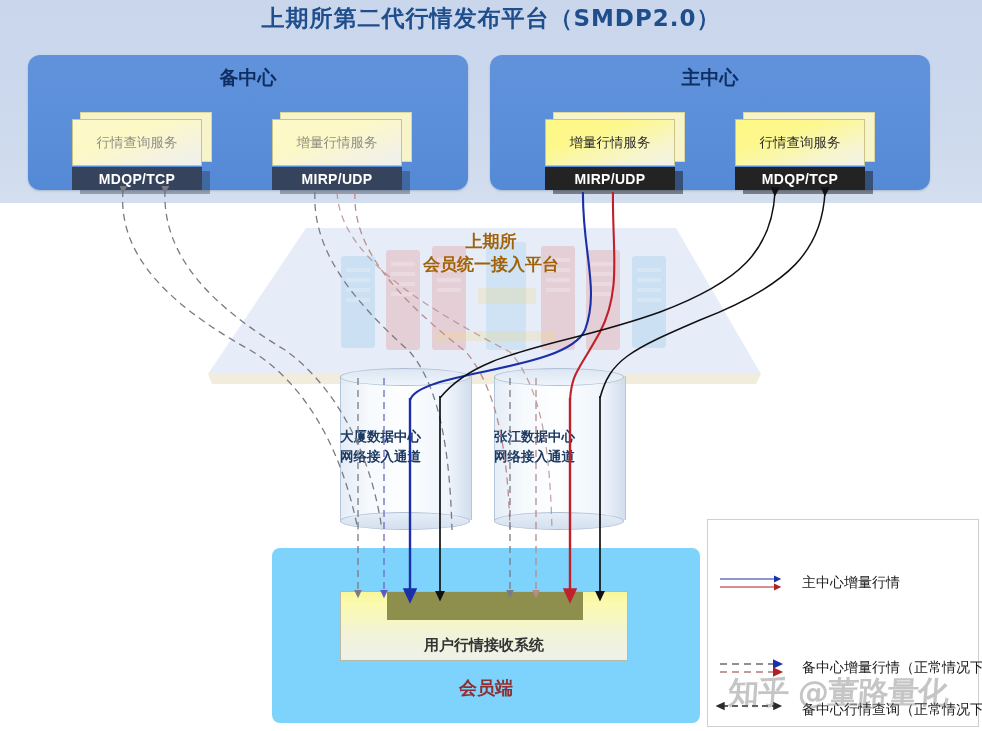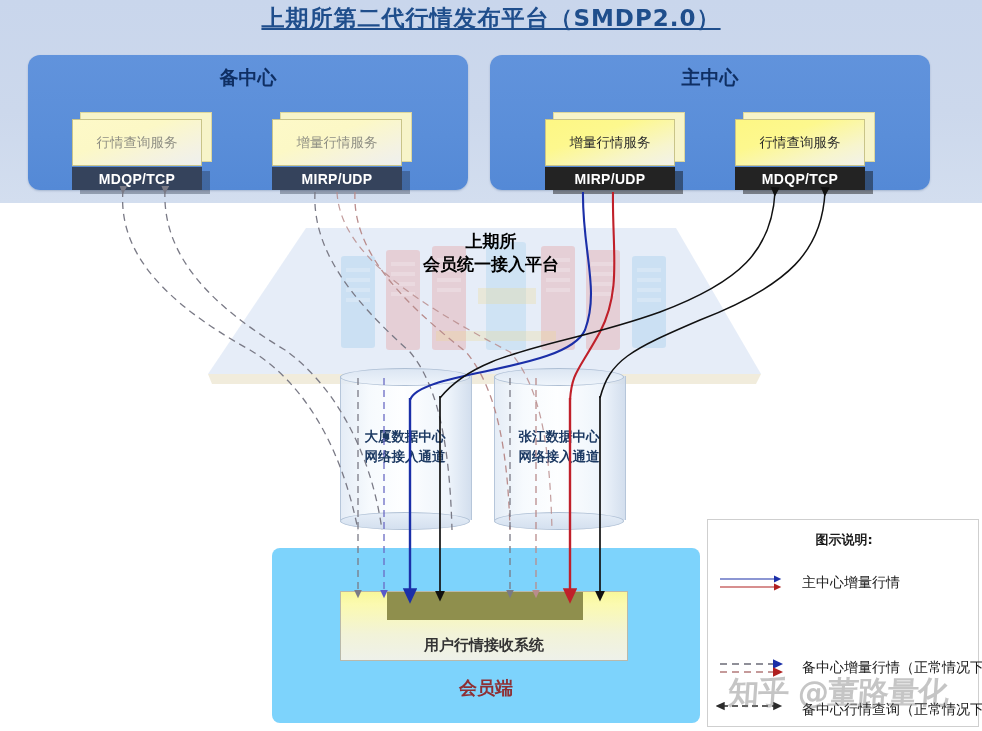--- a/index.html
+++ b/index.html
@@ -16,21 +16,20 @@
   .header-band{
     position:absolute;left:0;top:0;width:982px;height:203px;
     background:linear-gradient(180deg,#c9d6ec 0%,#ccd8ec 55%,#d3deef 100%);
   }
   .header-title{
     position:absolute;left:0;top:3px;width:982px;
     text-align:center;
     font-size:23px;font-weight:bold;color:#1f4e8c;
     letter-spacing:1px;
     font-family:"DejaVu Sans",sans-serif;
-    text-decoration:underline;
   }
 
   
   .center-box{
     position:absolute;top:55px;height:135px;
     background:linear-gradient(180deg,#6193dc 0%,#5a8ed9 60%,#5489d6 100%);
     border-radius:12px;
     box-shadow:0 1px 2px rgba(40,70,120,.25);
   }
   #box-backup{left:28px;width:440px;}
@@ -75,21 +74,21 @@
     background:linear-gradient(160deg,#fdf784 0%,#fdf88e 35%,#f7f5cd 75%,#f2f2ea 100%);
     color:#2c2c2c;
   }
   .main .proto{background:#232323;}
   .main .proto-shadow{background:rgba(10,10,10,.45);}
 
   
   #platform{position:absolute;left:186px;top:216px;width:610px;height:175px;}
   .plat-label{
     position:absolute;left:0;top:14px;width:610px;text-align:center;
-    font-size:17px;font-weight:bold;color:#000000;line-height:1.35;
+    font-size:17px;font-weight:bold;color:#a16207;line-height:1.35;
     font-family:"DejaVu Sans",sans-serif;
     white-space:pre-line;
     z-index:6;
   }
 
   
   .cyl{position:absolute;top:368px;width:130px;height:160px;z-index:4;}
   #cyl-left{left:340px;}
   #cyl-right{left:494px;}
   .cyl .body{
@@ -103,21 +102,21 @@
     background:linear-gradient(180deg,#dce6f3 0%,#eef4fb 100%);
     border:1px solid #aebfd4;box-sizing:border-box;
   }
   .cyl .bot{
     position:absolute;left:0;top:144px;width:130px;height:18px;
     border-radius:50%;
     background:linear-gradient(180deg,#e6eef8 0%,#d4e0ef 100%);
     border:1px solid #aebfd4;box-sizing:border-box;
   }
   .cyl .lbl{
-    position:absolute;left:0;top:58px;width:130px;text-align:center;
+    position:absolute;left:0;top:58px;width:130px;
     font-size:13.5px;font-weight:bold;color:#1d3a63;line-height:1.5;
     font-family:"DejaVu Sans",sans-serif;white-space:pre-line;z-index:3;
   }
 
   
   #member-area{
     position:absolute;left:272px;top:548px;width:428px;height:175px;
     background:#7dd3fc;border-radius:8px;
   }
   #client-box{
@@ -336,21 +335,20 @@
   </div>
 
   <div id="member-area">
     <div id="client-box"></div>
     <div id="client-band"></div>
     <div id="client-label">用户行情接收系统</div>
     <div id="member-label">会员端</div>
   </div>
 
   <div id="legend">
-    <div id="legend-title">图示说明:</div>
 
     <div class="lg-row" style="top:48px;">
       <div class="lg-sym">
         <svg width="80" height="30" viewBox="0 0 80 30">
           <defs>
             <marker id="lg-b" markerWidth="7" markerHeight="7" refX="2" refY="3" orient="auto">
               <path d="M0,0 L6.4,3 L0,6 z" fill="#1b2fa8"></path>
             </marker>
             <marker id="lg-r" markerWidth="7" markerHeight="7" refX="2" refY="3" orient="auto">
               <path d="M0,0 L6.4,3 L0,6 z" fill="#b02020"></path>

